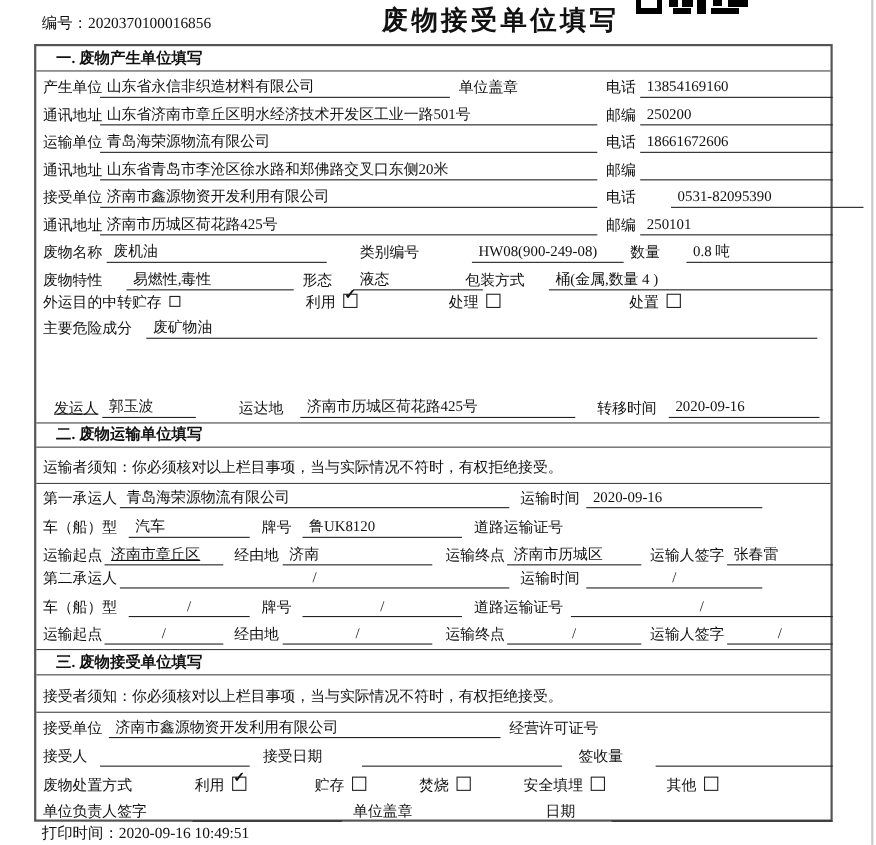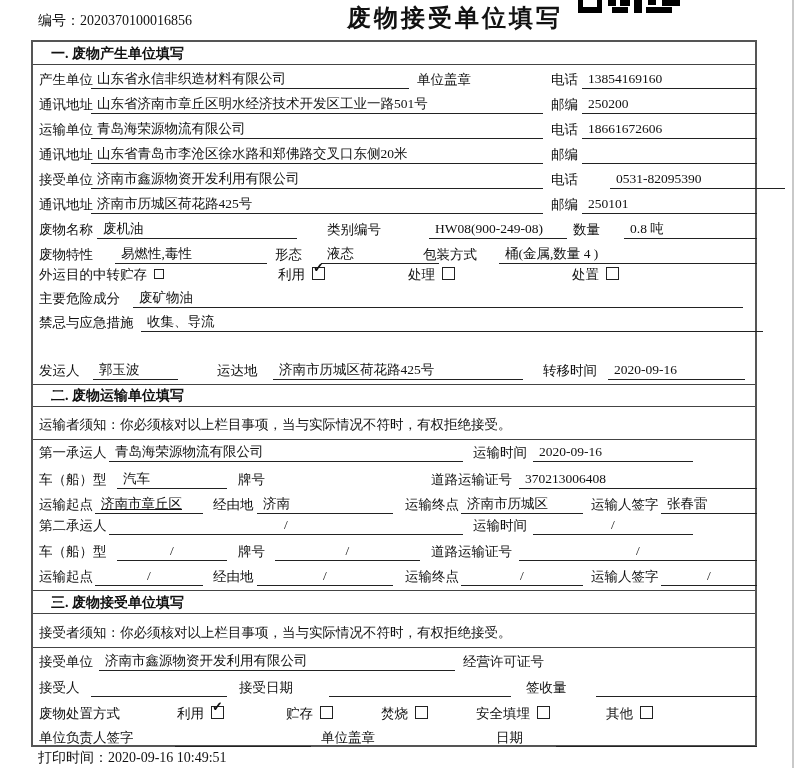--- a/index.html
+++ b/index.html
@@ -127,28 +127,24 @@
     <span class="at" style="left:245px;"><span>利用</span><span class="cb checked"></span></span>
     <span class="at" style="left:375px;"><span>处理</span><span class="cb"></span></span>
     <span class="at" style="left:539px;"><span>处置</span><span class="cb"></span></span>
   </div>
 
   <div class="row" style="top:244px;">
     <span class="at" style="left:6px;">主要危险成分</span>
     <span class="u" style="left:100px;width:610px;">废矿物油</span>
   </div>
 
-  <div class="row" style="top:268px;">
-    <span class="at" style="left:6px;">禁忌与应急措施</span>
-    <span class="u" style="left:108px;width:622px;">收集、导流</span>
-  </div>
 
 
   <div class="row" style="top:316px;">
-    <span class="at" style="left:6px;">发运人</span>
+    <span class="at" style="left:16px;text-decoration:underline;">发运人</span>
     <span class="u" style="left:60px;width:85px;">郭玉波</span>
     <span class="at" style="left:184px;">运达地</span>
     <span class="u" style="left:240px;width:250px;">济南市历城区荷花路425号</span>
     <span class="at" style="left:510px;">转移时间</span>
     <span class="u" style="left:575px;width:137px;">2020-09-16</span>
   </div>
 
   <div class="hline" style="top:342px;"></div>
   <div class="sec-head" style="top:344px;">二. 废物运输单位填写</div>
   <div class="hline" style="top:364px;"></div>
@@ -160,22 +156,22 @@
     <span class="at" style="left:6px;">第一承运人</span>
     <span class="u" style="left:76px;width:354px;">青岛海荣源物流有限公司</span>
     <span class="at" style="left:440px;">运输时间</span>
     <span class="u" style="left:500px;width:160px;">2020-09-16</span>
   </div>
 
   <div class="row" style="top:425px;">
     <span class="at" style="left:6px;">车（船）型</span>
     <span class="u" style="left:84px;width:110px;">汽车</span>
     <span class="at" style="left:205px;">牌号</span>
+    <span class="u" style="left:242px;width:145px;">鲁UK8120</span>
     <span class="at" style="left:398px;">道路运输证号</span>
-    <span class="u" style="left:486px;width:238px;">370213006408</span>
   </div>
 
   <div class="row" style="top:450px;">
     <span class="at" style="left:6px;">运输起点</span>
     <span class="u" style="left:62px;width:108px;text-decoration:underline;">济南市章丘区</span>
     <span class="at" style="left:180px;">经由地</span>
     <span class="u" style="left:224px;width:136px;">济南</span>
     <span class="at" style="left:372px;">运输终点</span>
     <span class="u" style="left:428px;width:122px;">济南市历城区</span>
     <span class="at" style="left:558px;">运输人签字</span>

